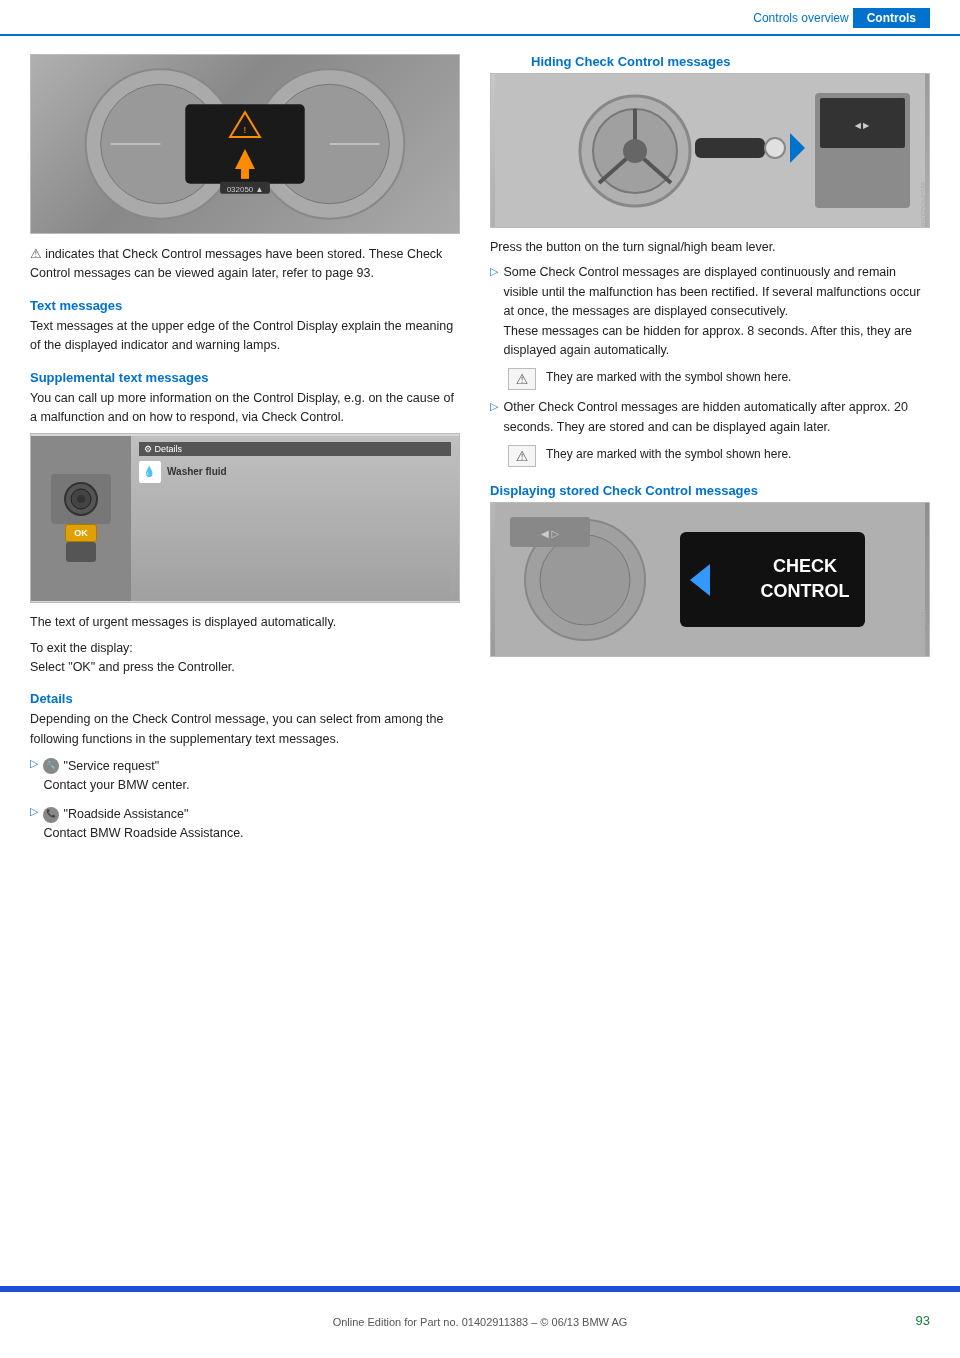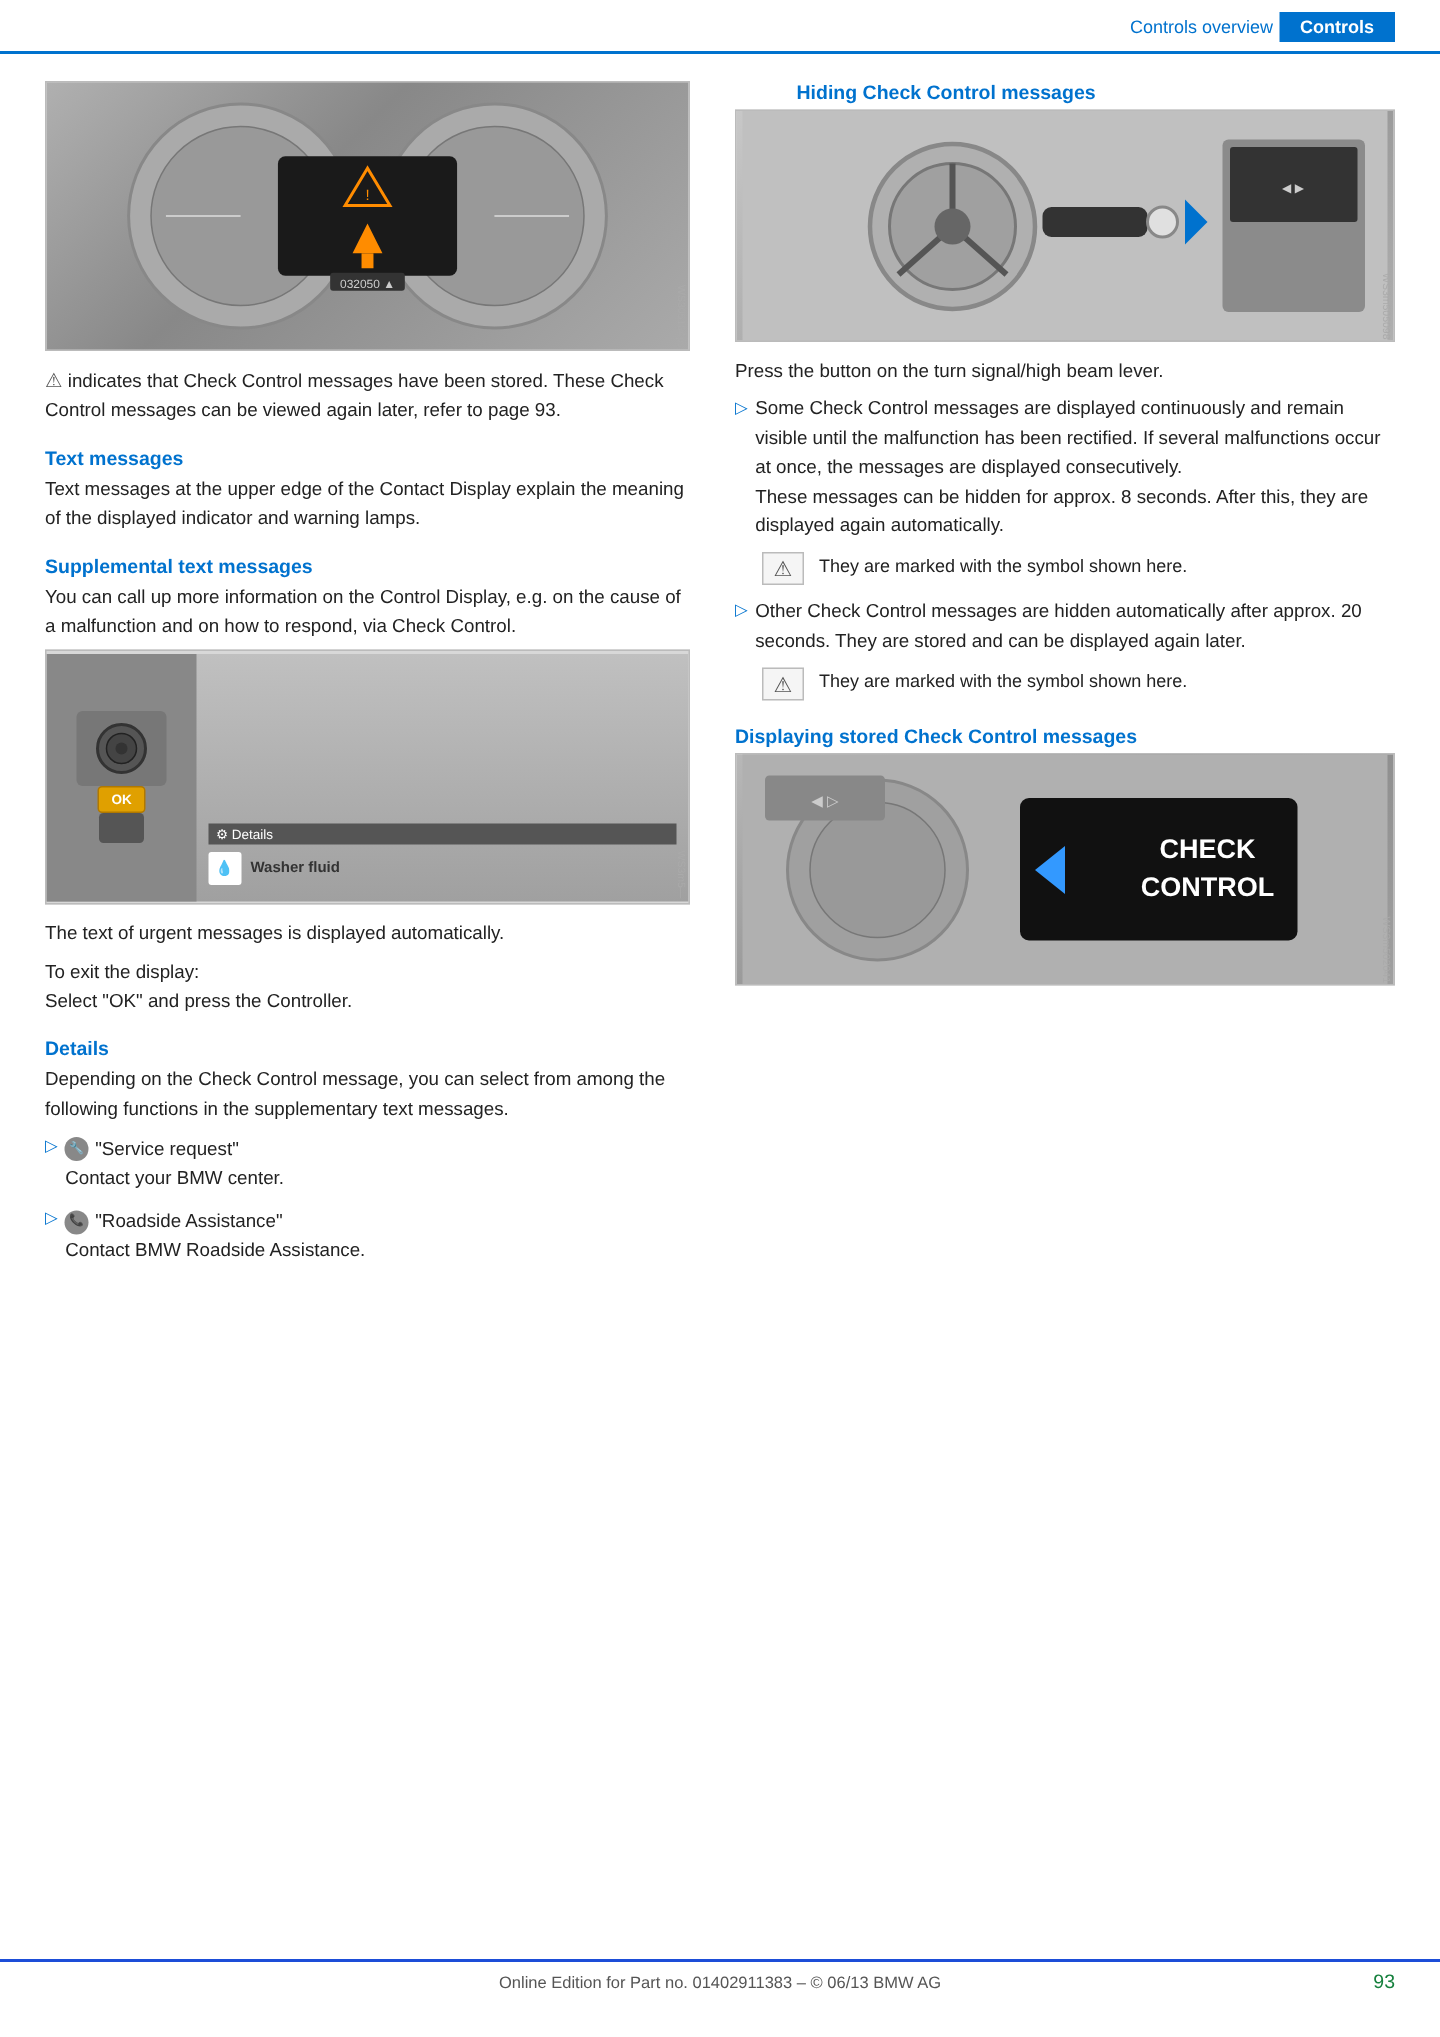--- a/index.html
+++ b/index.html
@@ -105,21 +105,20 @@
       font-size: 9px;
       font-weight: bold;
       color: #fff;
       border: 1px solid #b07800;
     }
     .details-right-panel {
       flex: 1;
       display: flex;
       flex-direction: column;
       padding: 6px 8px;
-      justify-content: flex-end;
     }
     .details-title-bar {
       background: #555;
       color: #fff;
       font-size: 9px;
       padding: 2px 5px;
       margin-bottom: 5px;
       display: flex;
       align-items: center;
       gap: 6px;
@@ -247,22 +246,22 @@
     
     .footer {
       position: absolute;
       bottom: 30px;
       left: 0;
       right: 0;
       display: flex;
       justify-content: center;
       font-size: 11px;
       color: #555;
-      border-top: 2px solid #1d4ed8;
-      padding-top: 8px;
+      border-top: 6px solid #1d4ed8;
+      padding-top: 24px;
     }
     .page-num {
       position: absolute;
       bottom: 30px;
       right: 30px;
       font-size: 13px;
       color: #15803d;
     }
     .watermark-side {
       position: absolute;
@@ -313,21 +312,21 @@
         <div class="watermark-side">WS305104ps</div>
       </div>
     </div>
 
     <p class="body-text">
       <span class="warning-triangle">⚠</span>
       <span>indicates that Check Control messages have been stored. These Check Control messages can be viewed again later, refer to page 93.</span>
     </p>
 
     <div class="section-heading">Text messages</div>
-    <p class="body-text">Text messages at the upper edge of the Contact Display explain the meaning of the displayed indicator and warning lamps.</p>
+    <p class="body-text">Text messages at the upper edge of the Control Display explain the meaning of the displayed indicator and warning lamps.</p>
 
     <div class="section-heading">Supplemental text messages</div>
     <p class="body-text">You can call up more information on the Control Display, e.g. on the cause of a malfunction and on how to respond, via Check Control.</p>
 
     <div class="doc-image" style="height:170px;margin-bottom:10px;">
       <div class="details-img">
         <div class="details-left-panel">
           <div style="width:60px;height:50px;background:#777;border-radius:4px;display:flex;align-items:center;justify-content:center;">
             <svg width="50" height="40" viewBox="0 0 50 40">
               <circle cx="25" cy="20" r="16" fill="#555" stroke="#333" stroke-width="2"></circle>

